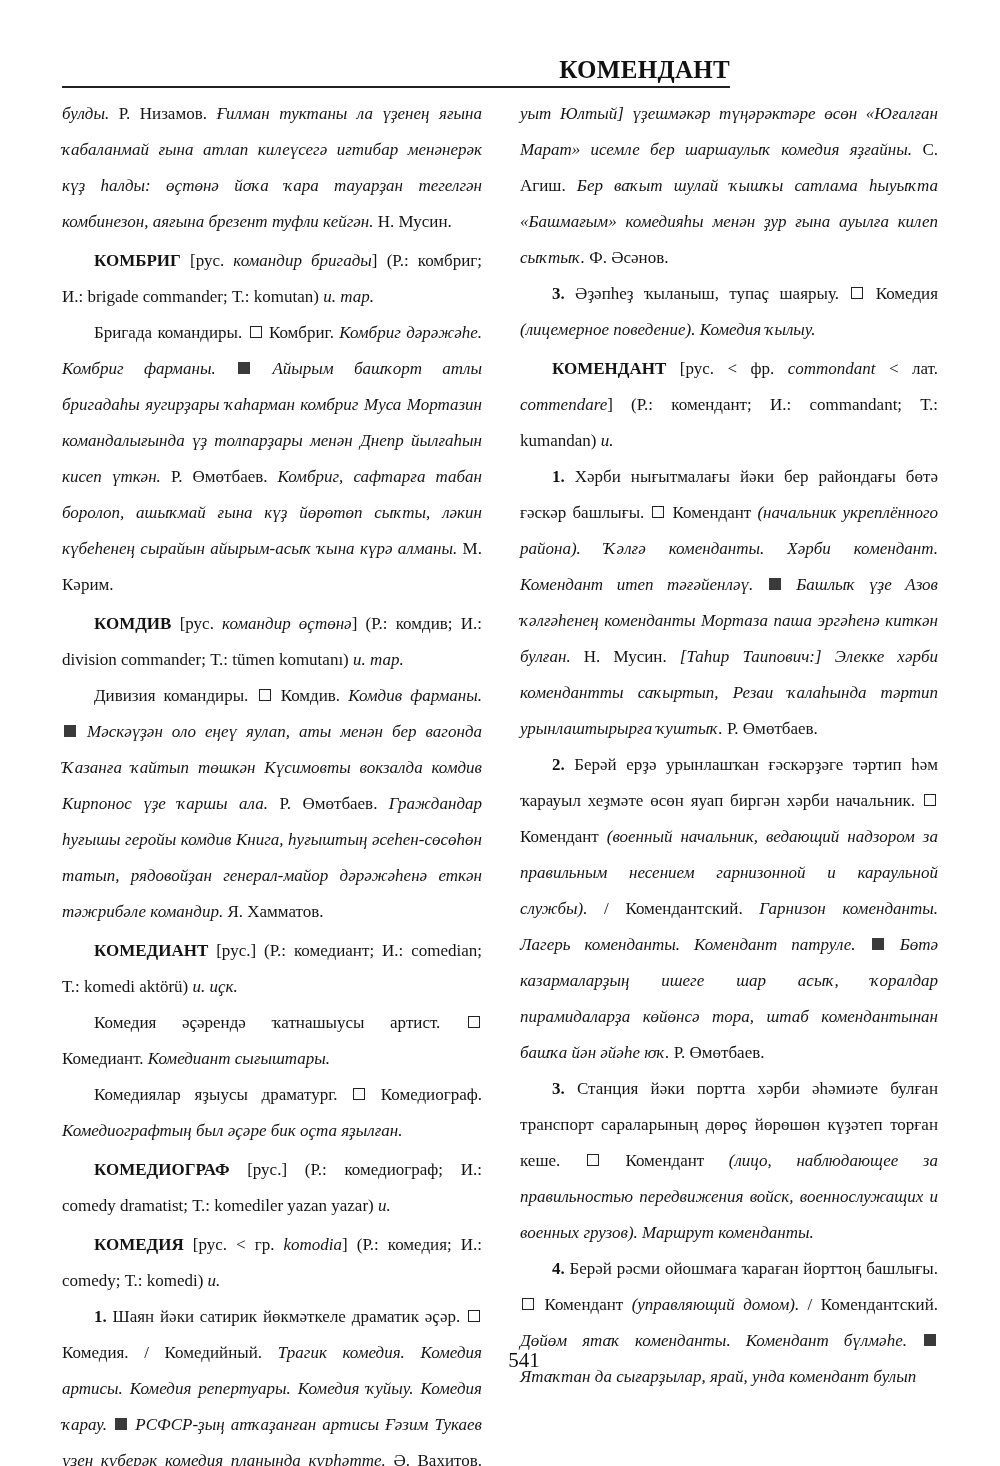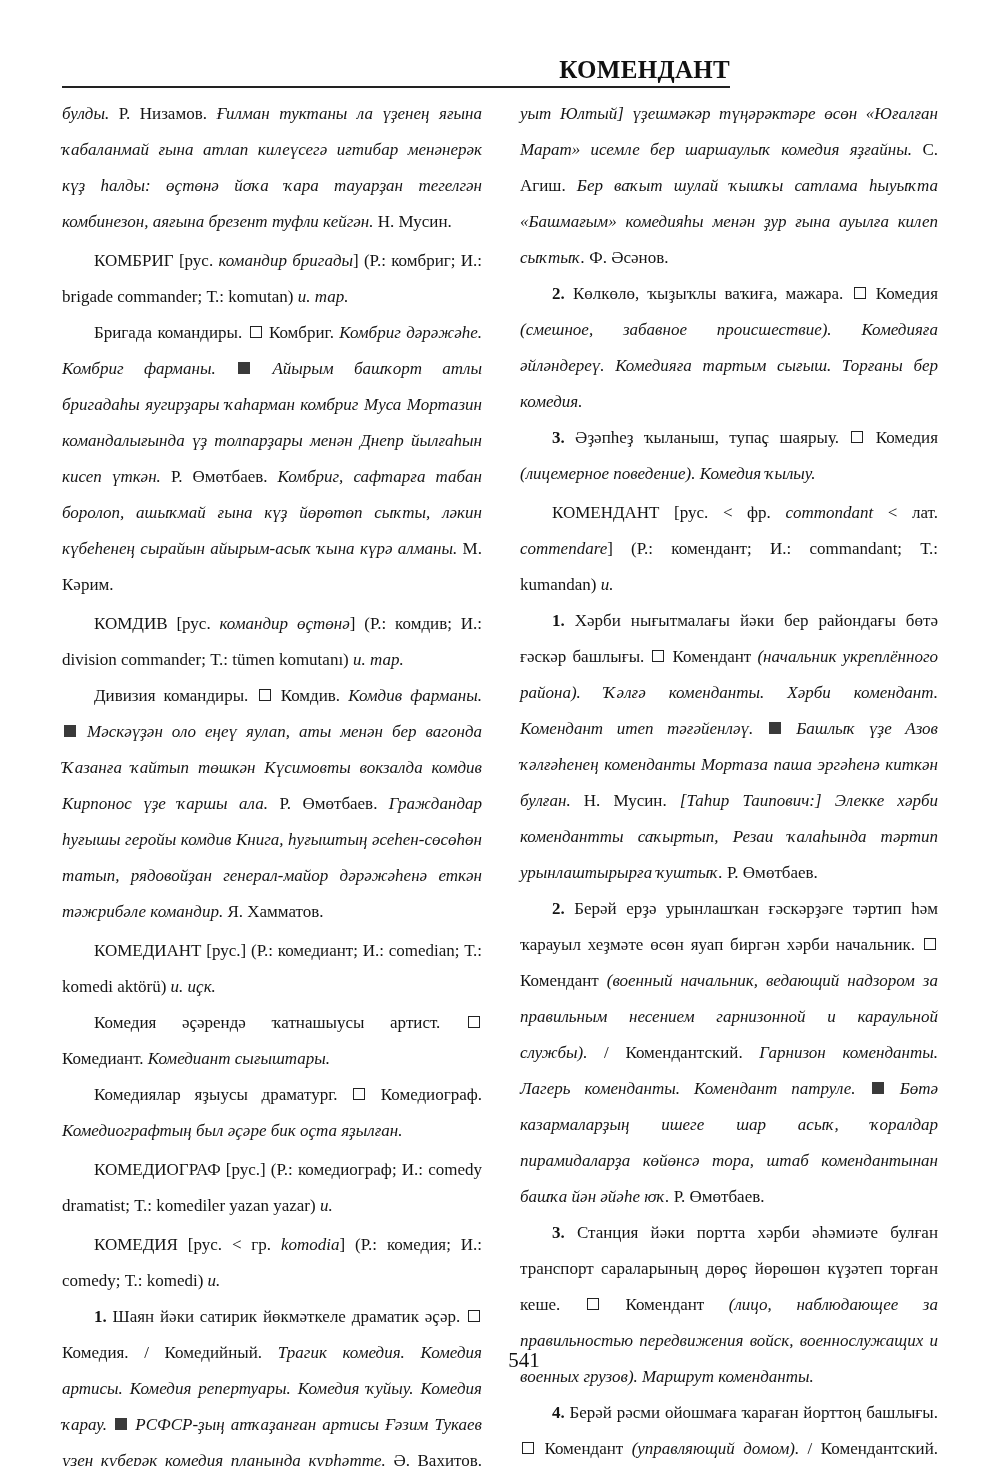--- a/index.html
+++ b/index.html
@@ -14,21 +14,21 @@
   .col { position: absolute; top: 96px; width: 420px;
     font-family: "Liberation Serif", "DejaVu Serif", serif;
     font-size: 17px; line-height: 36px; text-align: justify;
     hyphens: manual; }
   .col-left { left: 62px; }
   .col-right { left: 520px; width: 418px; }
   .para { margin: 0 0 0 0; text-indent: 0; }
   .para.indent { text-indent: 32px; }
   .para.entry { margin-top: 3px; }
   .r-i { font-style: italic; }
-  .r-b { font-weight: normal; }
+  .r-b { font-weight: bold; }
   .r-n { font-weight: bold; }
   .mark-empty { display: inline-block; width: 12px; height: 12px;
     border: 1.3px solid #222; box-sizing: border-box; vertical-align: 0px;
     margin: 0 2px; text-indent: 0; }
   .mark-filled { display: inline-block; width: 12px; height: 12px;
     background: #3a3a3a; vertical-align: 0px; margin: 0 2px; text-indent: 0; }
   .page-number { position: absolute; left: 0; width: 1000px; top: 1348px;
     text-align: center; font-family: "Liberation Serif", "DejaVu Serif", serif;
     font-size: 21px; color: #111; padding-left: 24px; }
 </style>
@@ -47,21 +47,20 @@
       <p class="para indent"><span class="run">Дивизия командиры. </span><span class="mark-empty"></span><span class="run"> Комдив. </span><span class="r-i">Комдив фарманы. </span><span class="mark-filled"></span><span class="r-i"> Мәскәүҙән оло еңеү яулап, аты менән бер вагонда Ҡазанға ҡайтып төшкән Күсимовты вокзалда комдив Кирпонос үҙе ҡаршы ала.</span><span class="run"> Р. Өмөтбаев. </span><span class="r-i">Граждандар һуғышы геройы комдив Книга, һуғыштың әсеһен-сөсөһөн татып, рядовойҙан генерал-майор дәрәжәһенә еткән тәжрибәле командир.</span><span class="run"> Я. Хамматов.</span></p>
       <p class="para indent entry"><span class="r-b">КОМЕДИАНТ</span><span class="run"> [рус.] (Р.: комедиант; И.: comedian; Т.: komedi aktörü) </span><span class="r-i">и. иҫк.</span></p>
       <p class="para indent"><span class="run">Комедия әҫәрендә ҡатнашыусы артист. </span><span class="mark-empty"></span><span class="run"> Комедиант. </span><span class="r-i">Комедиант сығыштары.</span></p>
       <p class="para indent"><span class="run">Комедиялар яҙыусы драматург. </span><span class="mark-empty"></span><span class="run"> Комедиограф. </span><span class="r-i">Комедиографтың был әҫәре бик оҫта яҙылған.</span></p>
       <p class="para indent entry"><span class="r-b">КОМЕДИОГРАФ</span><span class="run"> [рус.] (Р.: комедиограф; И.: comedy dramatist; Т.: komediler yazan yazar) </span><span class="r-i">и.</span></p>
       <p class="para indent entry"><span class="r-b">КОМЕДИЯ</span><span class="run"> [рус. &lt; гр. </span><span class="r-i">komodia</span><span class="run">] (Р.: комедия; И.: comedy; Т.: komedi) </span><span class="r-i">и.</span></p>
       <p class="para indent"><span class="r-n">1.</span><span class="run"> Шаян йәки сатирик йөкмәткеле драматик әҫәр. </span><span class="mark-empty"></span><span class="run"> Комедия. / Комедийный. </span><span class="r-i">Трагик комедия. Комедия артисы. Комедия репертуары. Комедия ҡуйыу. Комедия ҡарау. </span><span class="mark-filled"></span><span class="r-i"> РСФСР-ҙың атҡаҙанған артисы Ғәзим Тукаев үҙен күберәк комедия планында күрһәтте.</span><span class="run"> Ә. Вахитов. </span><span class="r-i">Бер саҡ ул [Да-</span></p>
     </div>
   <div class="col col-right">
       <p class="para"><span class="r-i">уыт Юлтый] үҙешмәкәр түңәрәктәре өсөн «Юғалған Марат» исемле бер шаршаулыҡ комедия яҙғайны.</span><span class="run"> С. Агиш. </span><span class="r-i">Бер ваҡыт шулай ҡышҡы сатлама һыуыҡта «Башмағым» комедияһы менән ҙур ғына ауылға килеп сыҡтыҡ.</span><span class="run"> Ф. Әсәнов.</span></p>
-      <p class="para indent"><span class="r-n">2.</span><span class="run"> Көлкөлө, ҡыҙыҡлы ваҡиға, мажара. </span><span class="mark-empty"></span><span class="run"> Комедия </span><span class="r-i">(смешное, забавное происшествие). Комедияға әйләндереү. Комедияға тартым сығыш. Торғаны бер комедия.</span></p>
       <p class="para indent"><span class="r-n">3.</span><span class="run"> Әҙәпһеҙ ҡыланыш, тупаҫ шаярыу. </span><span class="mark-empty"></span><span class="run"> Комедия </span><span class="r-i">(лицемерное поведение). Комедия ҡылыу.</span></p>
       <p class="para indent entry"><span class="r-b">КОМЕНДАНТ</span><span class="run"> [рус. &lt; фр. </span><span class="r-i">commondant</span><span class="run"> &lt; лат. </span><span class="r-i">commendare</span><span class="run">] (Р.: комендант; И.: commandant; Т.: kumandan) </span><span class="r-i">и.</span></p>
       <p class="para indent"><span class="r-n">1.</span><span class="run"> Хәрби нығытмалағы йәки бер райондағы бөтә ғәскәр башлығы. </span><span class="mark-empty"></span><span class="run"> Комендант </span><span class="r-i">(начальник укреплённого района). Ҡәлғә коменданты. Хәрби комендант. Комендант итеп тәғәйенләү. </span><span class="mark-filled"></span><span class="r-i"> Башлыҡ үҙе Азов ҡәлғәһенең коменданты Мортаза паша эргәһенә киткән булған.</span><span class="run"> Н. Мусин. </span><span class="r-i">[Таһир Таипович:] Элекке хәрби комендантты саҡыртып, Резаи ҡалаһында тәртип урынлаштырырға ҡуштыҡ.</span><span class="run"> Р. Өмөтбаев.</span></p>
       <p class="para indent"><span class="r-n">2.</span><span class="run"> Берәй ерҙә урынлашҡан ғәскәрҙәге тәртип һәм ҡарауыл хеҙмәте өсөн яуап биргән хәрби начальник. </span><span class="mark-empty"></span><span class="run"> Комендант </span><span class="r-i">(военный начальник, ведающий надзором за правильным несением гарнизонной и караульной службы).</span><span class="run"> / Комендантский. </span><span class="r-i">Гарнизон коменданты. Лагерь коменданты. Комендант патруле. </span><span class="mark-filled"></span><span class="r-i"> Бөтә казармаларҙың ишеге шар асыҡ, ҡоралдар пирамидаларҙа көйөнсә тора, штаб комендантынан башҡа йән әйәһе юҡ.</span><span class="run"> Р. Өмөтбаев.</span></p>
       <p class="para indent"><span class="r-n">3.</span><span class="run"> Станция йәки портта хәрби әһәмиәте булған транспорт сараларының дөрөҫ йөрөшөн күҙәтеп торған кеше. </span><span class="mark-empty"></span><span class="run"> Комендант </span><span class="r-i">(лицо, наблюдающее за правильностью передвижения войск, военнослужащих и военных грузов). Маршрут коменданты.</span></p>
       <p class="para indent"><span class="r-n">4.</span><span class="run"> Берәй рәсми ойошмаға ҡараған йорттоң башлығы. </span><span class="mark-empty"></span><span class="run"> Комендант </span><span class="r-i">(управляющий домом).</span><span class="run"> / Комендантский. </span><span class="r-i">Дөйөм ятаҡ коменданты. Комендант бүлмәһе. </span><span class="mark-filled"></span><span class="r-i"> Ятаҡтан да сығарҙылар, ярай, унда комендант булып</span></p>
     </div>
 
   <div class="page-number">541</div>
 </div>

